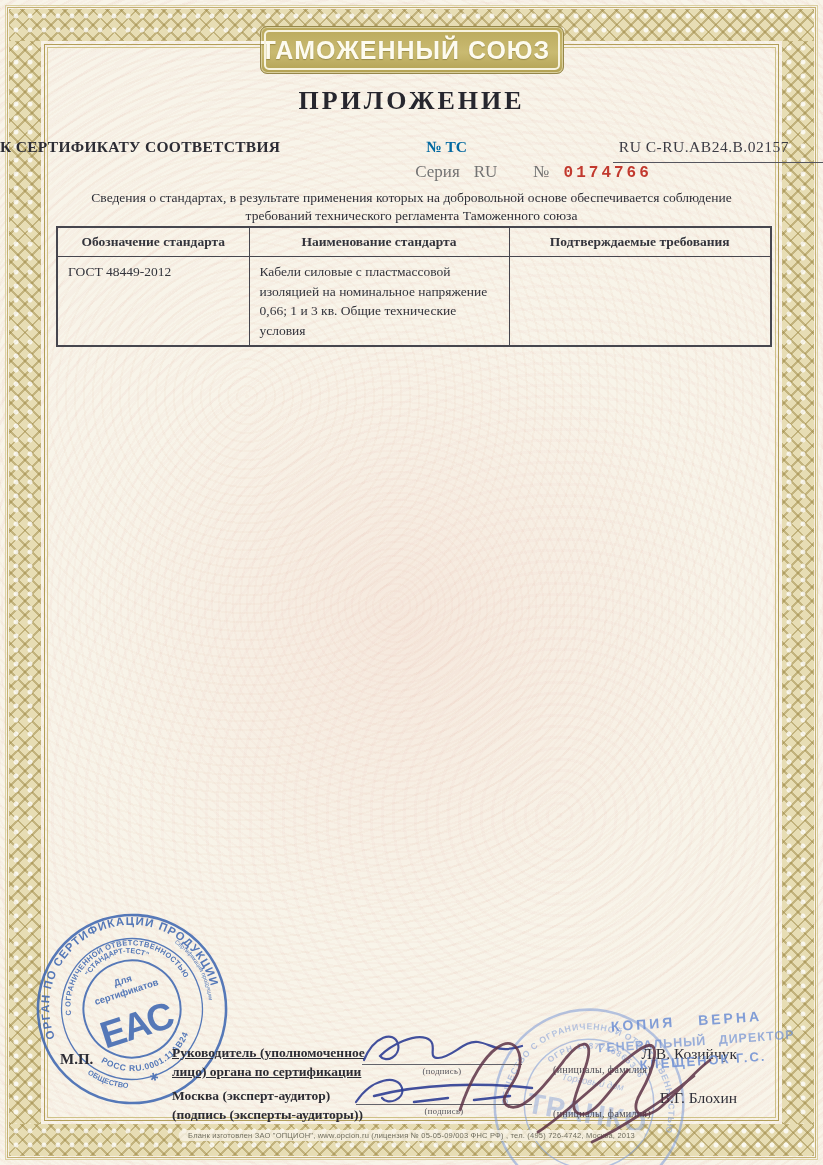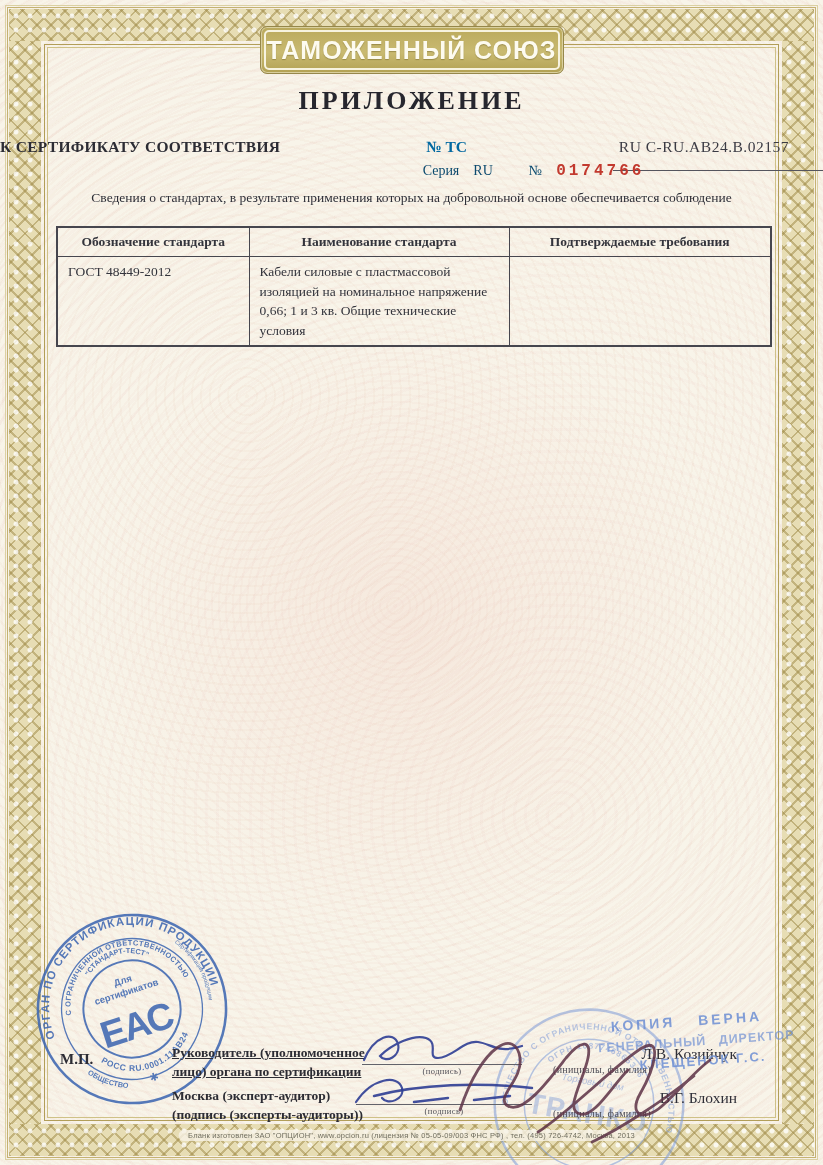--- a/index.html
+++ b/index.html
@@ -24,35 +24,35 @@
   .band.top{top:9px;left:9px;right:9px;height:32px;}
   .band.bottom{bottom:9px;left:9px;right:9px;height:32px;}
   .band.left{top:41px;bottom:41px;left:9px;width:32px;}
   .band.right{top:41px;bottom:41px;right:9px;width:32px;}
   .frame-inner{position:absolute;inset:44px;border:1px solid #b29e58;z-index:1;pointer-events:none;}
   .frame-inner2{position:absolute;inset:47px;border:1px solid #cfc186;z-index:1;pointer-events:none;}
 
   
   .banner{position:absolute;left:50%;transform:translateX(-50%);top:26px;width:302px;height:46px;z-index:3;
     background:linear-gradient(180deg,#baa95c,#c9ba71 55%,#b2a153);border:1px solid #96874a;border-radius:7px;
-    display:flex;align-items:center;justify-content:center;box-shadow:0 0 0 1px #d9cf9e inset;}
+    display:flex;align-items:center;box-shadow:0 0 0 1px #d9cf9e inset;}
   .banner::after{content:"";position:absolute;inset:3px;border:2px solid #f7f3df;border-radius:5px;pointer-events:none;}
   .banner-text{color:#fdfbef;font-family:"Liberation Sans", sans-serif;font-weight:bold;font-size:25px;
     letter-spacing:1px;transform:scaleY(1.05);text-shadow:0 1px 1px rgba(120,105,45,.55);}
 
   .doc-title{position:absolute;top:86px;left:0;right:0;text-align:center;z-index:3;
     font-size:26px;font-weight:bold;letter-spacing:3px;color:#26262e;}
 
   .cert-line{position:absolute;top:138px;left:0;right:0;z-index:3;display:flex;justify-content:space-between;align-items:baseline;gap:10px;}
   .cert-label{font-size:15.5px;font-weight:bold;color:#2c2c34;letter-spacing:.3px;}
   .cert-prefix{font-size:15.5px;font-weight:bold;color:#0369a1;}
-  .cert-number{font-size:15.5px;color:#3b3b44;border-bottom:1.5px solid #55555e;padding:0 34px 14px 6px;letter-spacing:.5px;}
+  .cert-number{font-size:15.5px;color:#3b3b44;border-bottom:1.5px solid #55555e;padding:0 34px 6px 6px;letter-spacing:.5px;}
 
   .series-line{position:absolute;top:162px;left:0;right:0;z-index:3;display:flex;justify-content:center;align-items:baseline;gap:14px;transform:translateX(122px);}
-  .series-label,.series-region,.number-sign{font-size:14px;color:#0c4a6e;}
+  .series-label,.series-region,.number-sign{font-size:17px;color:#737373;}
   .number-sign{margin-left:22px;}
   .serial-number{font-family:"DejaVu Sans Mono", monospace;font-size:16px;font-weight:bold;letter-spacing:3px;}
 
   .intro{position:absolute;top:189px;left:48px;width:727px;z-index:3;text-align:center;
     font-size:13.5px;font-weight:normal;color:#2e2f38;line-height:1.35;}
 
   table.standards{position:absolute;top:226px;left:56px;width:714px;z-index:3;border-collapse:collapse;
     border:2px solid #46464e;table-layout:fixed;}
   table.standards th, table.standards td{border:1px solid #46464e;font-size:13.5px;color:#33343c;}
   table.standards th{font-weight:bold;text-align:center;height:24px;padding:2px 21px;}
@@ -120,20 +120,21 @@
 
   <div class="series-line">
     <span class="series-label">Серия</span>
     <span class="series-region">RU</span>
     <span class="number-sign">№</span>
     <span class="serial-number" id="serial-num" style="color: rgb(194, 57, 46); font-family: Liberation Mono, monospace;">0174766</span>
   </div>
 
   <div class="intro">
     <div>Сведения о стандартах, в результате применения которых на добровольной основе обеспечивается соблюдение</div>
+    <div>требований технического регламента Таможенного союза</div>
   </div>
 
   <table class="standards">
     <colgroup>
         <col class="col1">
         <col class="col2">
         <col class="col3">
       </colgroup>
     <thead>
       <tr>

